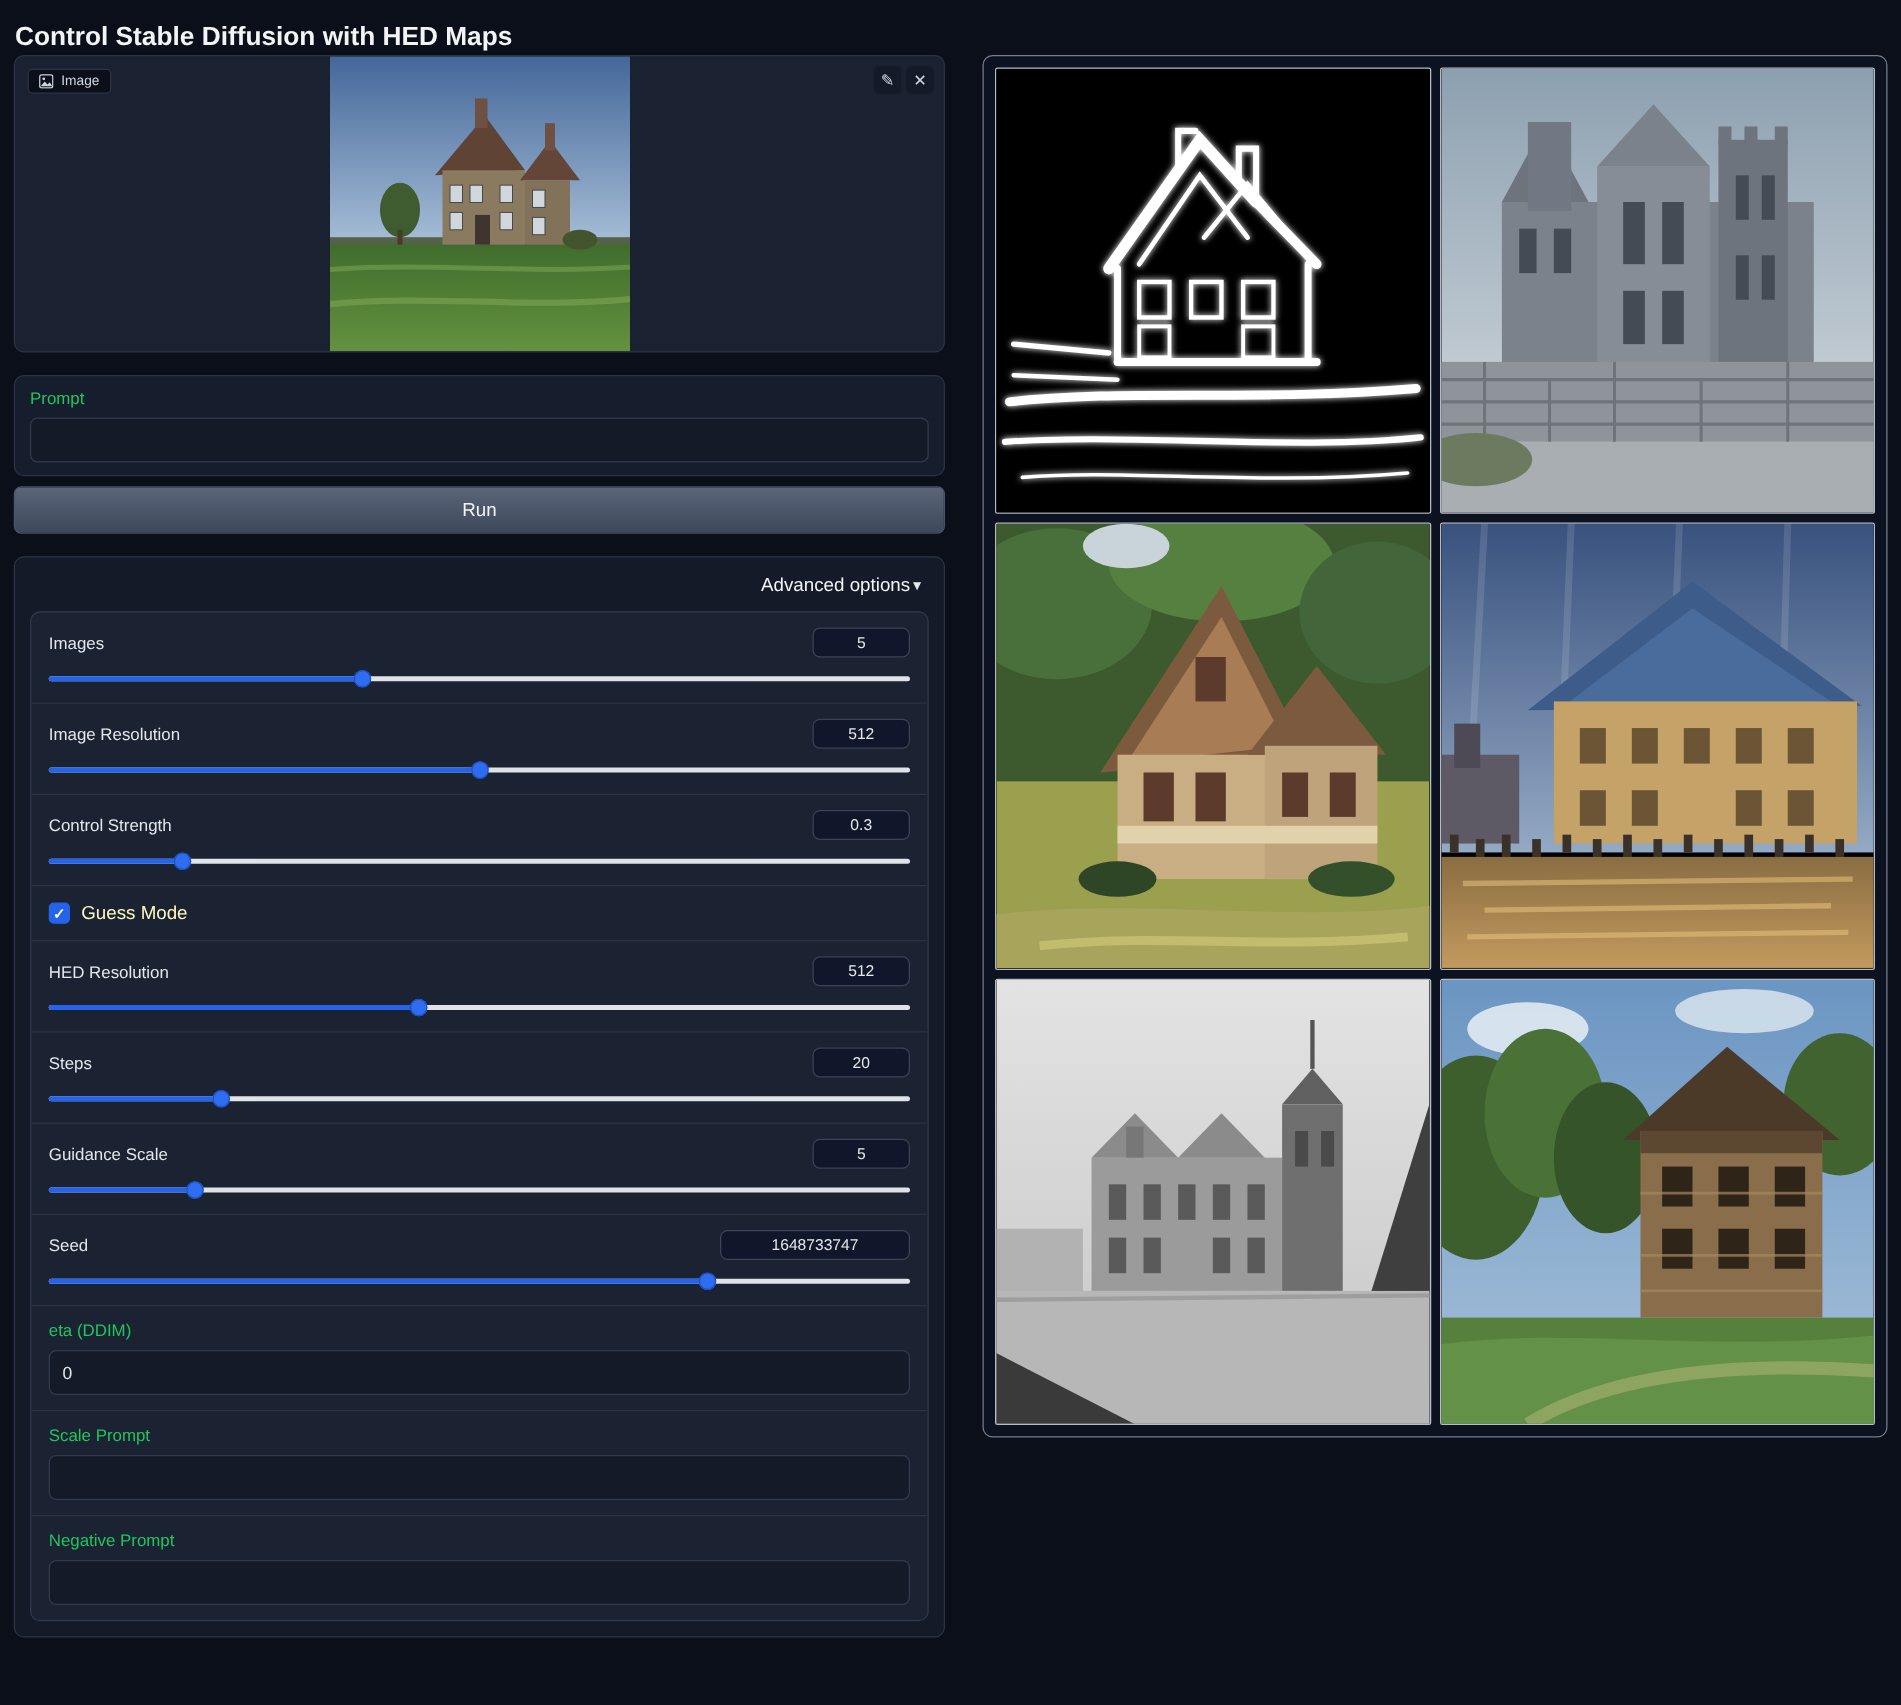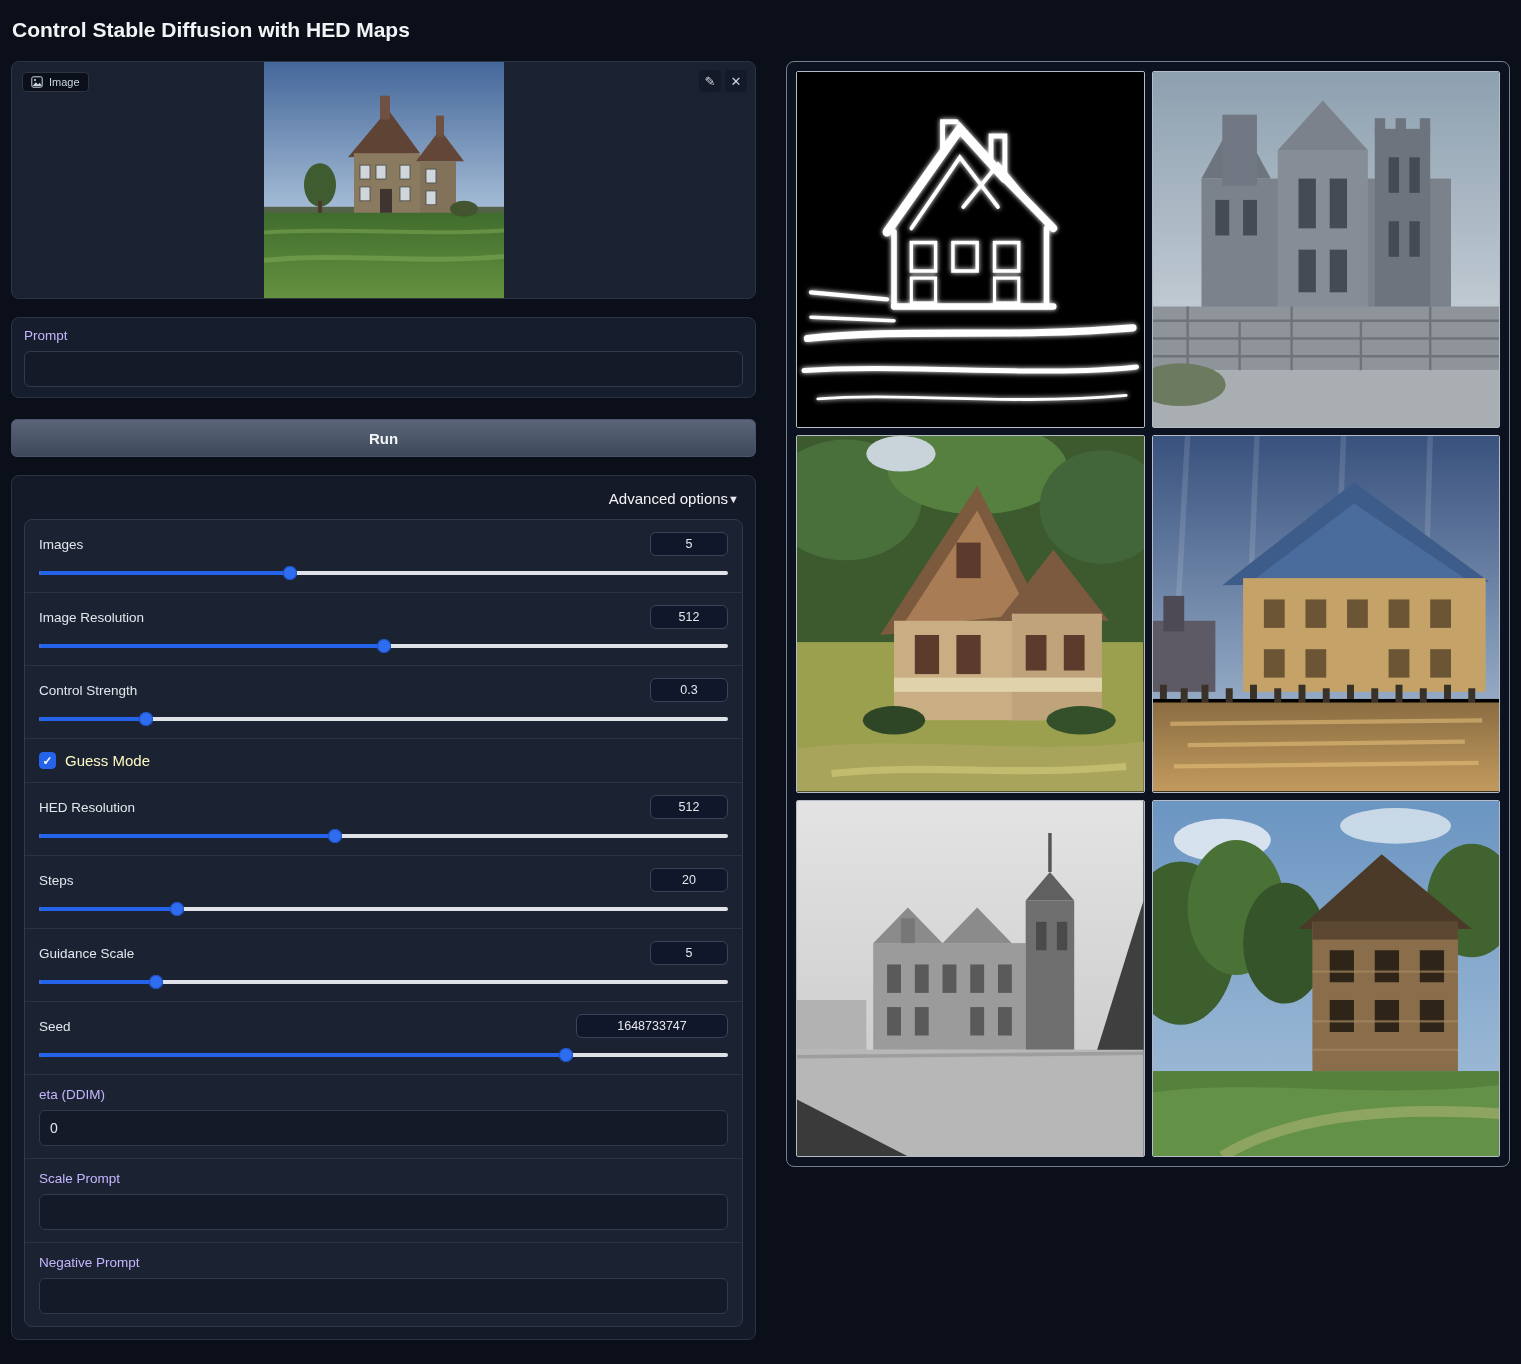--- a/index.html
+++ b/index.html
@@ -1,34 +1,34 @@
 <!DOCTYPE html>
 <html><head>
 <meta charset="utf-8">
 <style>
 *{box-sizing:border-box;margin:0;padding:0}
 html,body{width:1521px;height:1364px}
 body{background:#0b0f19;font-family:"Liberation Sans",sans-serif;color:#e5e7eb;overflow:hidden}
 .page{padding:10px 11px}
-.title{font-size:21px;font-weight:700;color:#f3f4f6;margin:8px 0 19px 1px}
+.title{font-size:21px;font-weight:700;color:#f3f4f6;margin:8px 0 2px 1px}
 .cols{display:flex;gap:30px;align-items:flex-start}
 .left{width:745px;flex:none}
 .right{flex:1}
 
 .image-block{position:relative;height:238px;background:#1a2130;border:1px solid #2c3444;border-radius:8px;overflow:hidden;display:flex;justify-content:center}
 .image-chip{position:absolute;left:10px;top:10px;display:flex;align-items:center;gap:6px;background:#0b0f19;border:1px solid #2c3444;border-radius:4px;padding:3px 8px;font-size:11px;color:#cbd5e1;z-index:2}
 .image-tools{position:absolute;right:8px;top:8px;display:flex;gap:4px;z-index:2}
 .tool-btn{width:22px;height:22px;display:flex;align-items:center;justify-content:center;color:#cbd5e1;font-size:13px;border-radius:4px;cursor:pointer;background:rgba(11,15,25,.35)}
 .photo{height:100%;width:240px}
 .photo svg{width:100%;height:100%;display:block}
 
 .block{background:#161d2c;border:1px solid #2c3444;border-radius:8px;padding:10px 12px;margin-top:18px}
-.field-label{font-size:13.5px;color:#c4b5fd;margin-bottom:8px;display:block}
+.field-label{font-size:13.5px;color:#22c55e;margin-bottom:8px;display:block}
 .text-input{width:100%;height:36px;background:#141a27;border:1px solid #323b4d;border-radius:6px;color:#e5e7eb;font-size:14px;padding:0 10px;font-family:inherit}
-.run-btn{display:block;margin-top:21px;height:38px;width:100%;border:1px solid #4a5468;border-radius:6px;background:linear-gradient(180deg,#5a6579,#3e485b);color:#f3f4f6;font-size:15px;font-weight:700;font-family:inherit;cursor:pointer}
+.run-btn{display:block;margin-top:8px;height:38px;width:100%;border:1px solid #4a5468;border-radius:6px;background:linear-gradient(180deg,#5a6579,#3e485b);color:#f3f4f6;font-size:15px;font-weight:400;font-family:inherit;cursor:pointer}
 
 .advanced{margin-top:18px;background:#141a28;border:1px solid #2c3444;border-radius:8px;padding:12px}
 .adv-header{display:flex;justify-content:flex-end;align-items:center;padding:2px 4px 12px;cursor:pointer}
 .adv-title{font-size:15px;color:#f3f4f6}
 .adv-arrow{font-size:11px;color:#e5e7eb}
 .form{background:#1b2333;border:1px solid #303a4c;border-radius:8px;overflow:hidden}
 .row{padding:12px 14px;border-bottom:1px solid #2a3344}
 .row:last-child{border-bottom:none}
 .srow-top{display:flex;justify-content:space-between;align-items:center;height:24px}
 .slabel{font-size:13.5px;color:#e3e6eb}

